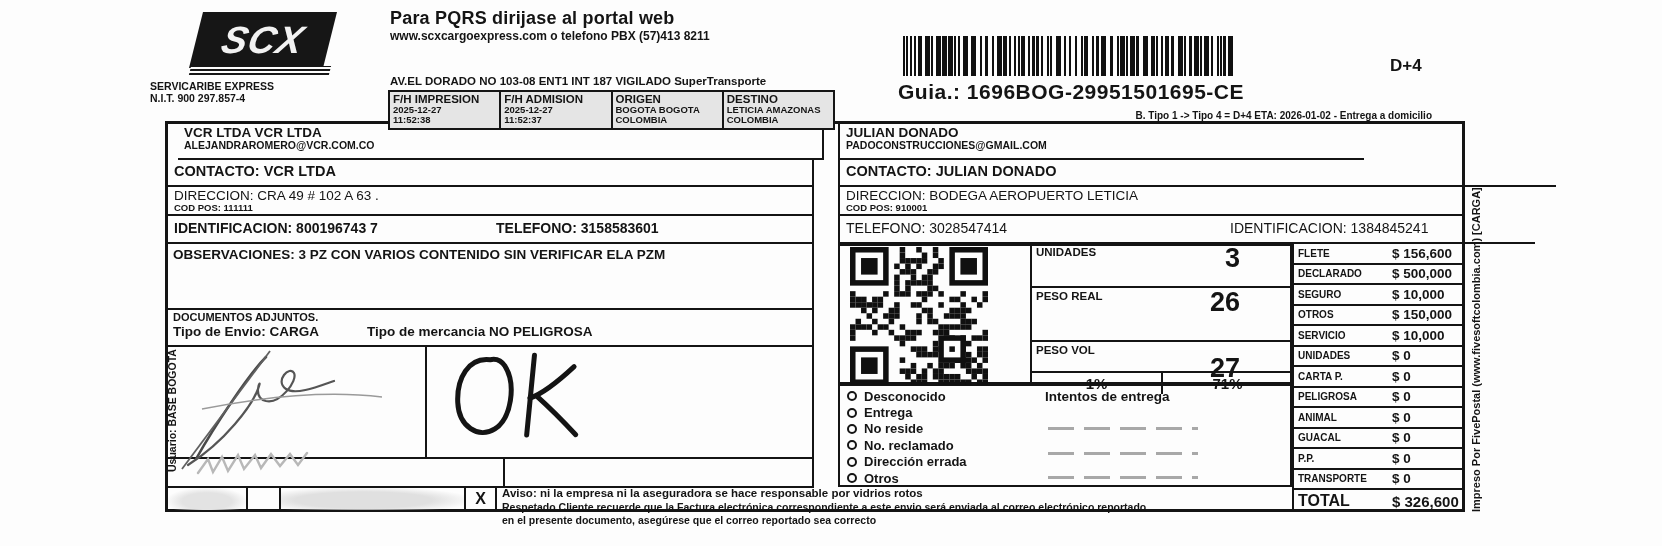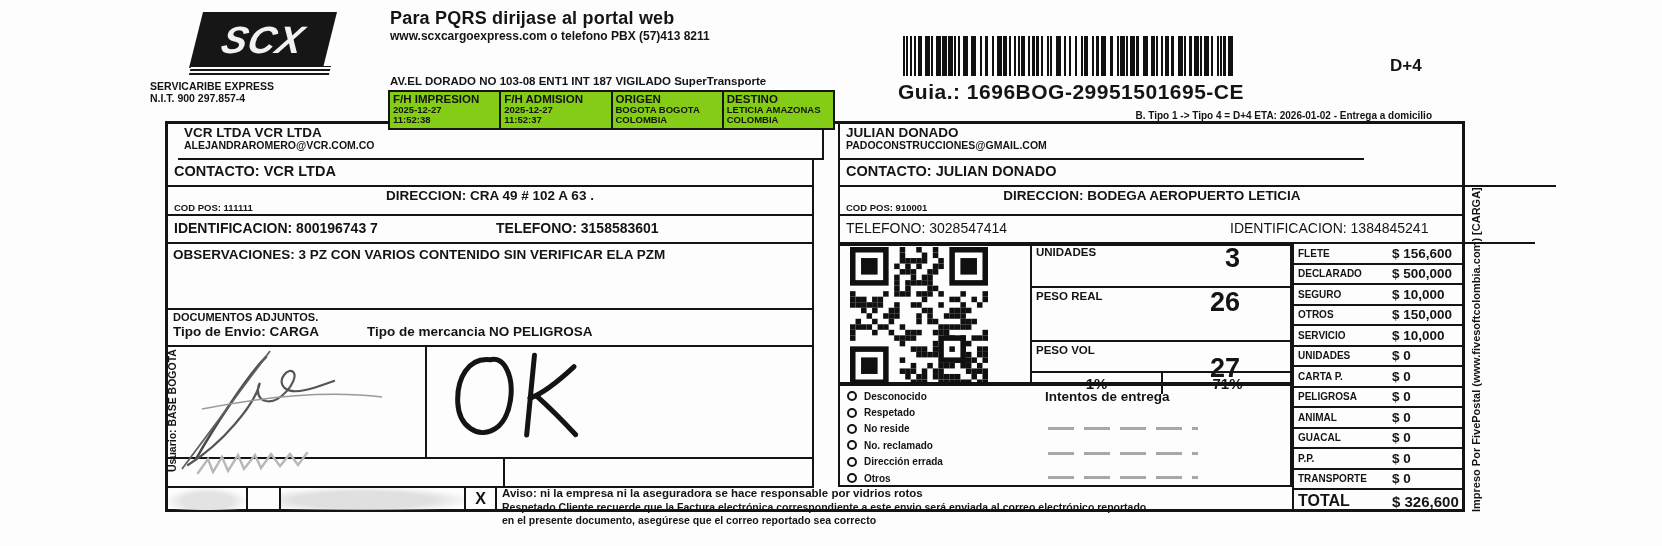--- a/index.html
+++ b/index.html
@@ -12,21 +12,21 @@
         transform:skewX(-14deg);display:flex;align-items:center;justify-content:center;}
   .logo-text{font-style:italic;font-weight:800;font-size:38px;color:#f2f2f2;letter-spacing:1px;}
   .logo-stripes{position:absolute;left:190px;top:66px;width:140px;height:9px;
         background:repeating-linear-gradient(0deg,#161616 0 2px,#fdfdfd 2px 4px);transform:skewX(-14deg);}
   .company{position:absolute;left:150px;top:80px;font-size:10.5px;font-weight:700;line-height:12px;}
   .pqrs{position:absolute;left:390px;top:8px;}
   .pqrs-title{font-size:18px;font-weight:800;letter-spacing:.2px;}
   .pqrs-sub{font-size:12px;font-weight:700;}
   .addr{position:absolute;left:390px;top:75px;font-size:11.5px;font-weight:800;}
   .info-table{position:absolute;left:388px;top:90px;width:447px;height:40px;display:flex;
-        border:2px solid #151515;background:#84cc16;z-index:3;}
+        border:2px solid #151515;background:#e5e5e5;z-index:3;}
   .info-col{flex:1;border-right:2px solid #151515;padding:1px 3px;overflow:hidden;}
   .info-col:last-child{border-right:none;}
   .info-label{font-size:11.5px;font-weight:800;white-space:nowrap;}
   .info-line{font-size:9.5px;font-weight:600;line-height:10px;white-space:nowrap;}
   .barcode{position:absolute;left:903px;top:36px;width:340px;height:40px;}
   .dplus{position:absolute;left:1390px;top:56px;font-size:17px;font-weight:800;}
   .guia{position:absolute;left:898px;top:80px;font-size:21px;font-weight:800;letter-spacing:.5px;}
   .eta{position:absolute;left:1000px;top:110px;width:432px;text-align:right;font-size:10px;font-weight:700;}
 
   
@@ -36,21 +36,21 @@
   .s-r1{left:168px;top:124px;width:646px;height:36px;border-right:2px solid;border-bottom:2px solid;padding:1px 6px;margin-left:10px;}
   .s-r2{left:168px;top:160px;width:646px;height:27px;border-right:2px solid;border-bottom:2px solid;padding:3px 6px;font-size:14.5px;font-weight:800;}
   .s-r3{left:168px;top:187px;width:646px;height:29px;border-right:2px solid;border-bottom:2px solid;padding:1px 6px;}
   .s-r4{left:168px;top:216px;width:646px;height:28px;border-right:2px solid;border-bottom:2px solid;padding:4px 6px;font-size:14px;font-weight:800;}
   .r-r1{left:838px;top:124px;width:526px;height:36px;border-left:2px solid;border-bottom:2px solid;padding:1px 6px;}
   .r-r2{left:838px;top:160px;width:718px;height:27px;border-left:2px solid;border-bottom:2px solid;padding:3px 6px;font-size:14.5px;font-weight:800;}
   .r-r3{left:838px;top:187px;width:626px;height:29px;border-left:2px solid;border-bottom:2px solid;padding:1px 6px;}
   .r-r4{left:838px;top:216px;width:697px;height:28px;border-left:2px solid;border-bottom:2px solid;padding:4px 6px;font-size:14px;font-weight:400;}
   .fld-name{font-size:13.5px;font-weight:800;line-height:15px;}
   .fld-email{font-size:10.5px;font-weight:700;line-height:11px;}
-  .fld-addr{font-size:13.5px;font-weight:700;line-height:15px;text-align:center;}
+  .fld-addr{font-size:13.5px;font-weight:400;line-height:15px;}
   .fld-pos{font-size:9.5px;font-weight:700;line-height:10px;}
   .fld-right{position:absolute;top:4px;}
   .s-r4 .fld-right{left:328px;} .r-r4 .fld-right{left:390px;}
 
   .obs{left:168px;top:244px;width:646px;height:66px;border-right:2px solid;border-bottom:2px solid;padding:3px 5px;font-size:13.5px;font-weight:800;}
   .docs{left:168px;top:310px;width:646px;height:37px;border-right:2px solid;border-bottom:2px solid;padding:1px 5px;}
   .docs-l1{font-size:11px;font-weight:700;}
   .docs-l2{font-size:13.5px;font-weight:800;display:flex;gap:48px;margin-top:1px;}
   .sig-cell{left:168px;top:347px;width:259px;height:112px;border-right:2px solid;border-bottom:2px solid;overflow:visible;}
   .ok-cell{left:427px;top:347px;width:387px;height:112px;border-right:2px solid;border-bottom:2px solid;}
@@ -76,21 +76,21 @@
   .m-label{font-size:11.5px;font-weight:800;}
   .m-value{font-size:27px;font-weight:800;margin-left:auto;margin-right:48px;line-height:.95;}
   .pct-row{display:flex;height:21px;}
   .pct-cell{flex:1;text-align:center;font-size:15px;font-weight:800;line-height:21px;}
   .pct-cell:first-child{border-right:2px solid #141414;}
 
   .chkbox{left:838px;top:384px;width:454px;height:103px;border:2px solid #141414;}
   .reasons{position:absolute;left:847px;top:388px;z-index:3;}
   .reason-row{display:flex;align-items:center;height:16.4px;gap:7px;}
   .radio{width:10px;height:10px;border:2.5px solid #141414;border-radius:50%;flex:none;}
-  .reason-label{font-size:10px;font-weight:800;white-space:nowrap;}
+  .reason-label{font-size:13px;font-weight:800;white-space:nowrap;}
   .attempts{position:absolute;left:1045px;top:389px;font-size:13.5px;font-weight:800;z-index:3;}
   .dash{position:absolute;height:3px;width:150px;z-index:3;
         background:repeating-linear-gradient(90deg,#a8a8a8 0 26px,transparent 26px 36px);}
 
   
   .charges{left:1292px;top:244px;width:172px;height:268px;border-left:2px solid;display:flex;flex-direction:column;}
   .charge-row{display:flex;align-items:center;height:20.5px;flex:none;border-bottom:2px solid #141414;padding-left:4px;}
   .c-label{font-size:10px;font-weight:800;white-space:nowrap;}
   .c-value{width:72px;margin-left:auto;font-size:13.5px;font-weight:800;white-space:nowrap;}
   .total-row{display:flex;align-items:center;height:22px;padding-left:4px;font-weight:800;}
@@ -528,21 +528,21 @@
   </div>
 
   <div class="cell chkbox"></div>
   <div class="reasons">
       <div class="reason-row">
         <span class="radio"></span>
         <span class="reason-label">Desconocido</span>
       </div>
       <div class="reason-row">
         <span class="radio"></span>
-        <span class="reason-label">Respetado</span>
+        <span class="reason-label">Entrega</span>
       </div>
       <div class="reason-row">
         <span class="radio"></span>
         <span class="reason-label">No reside</span>
       </div>
       <div class="reason-row">
         <span class="radio"></span>
         <span class="reason-label">No. reclamado</span>
       </div>
       <div class="reason-row">

